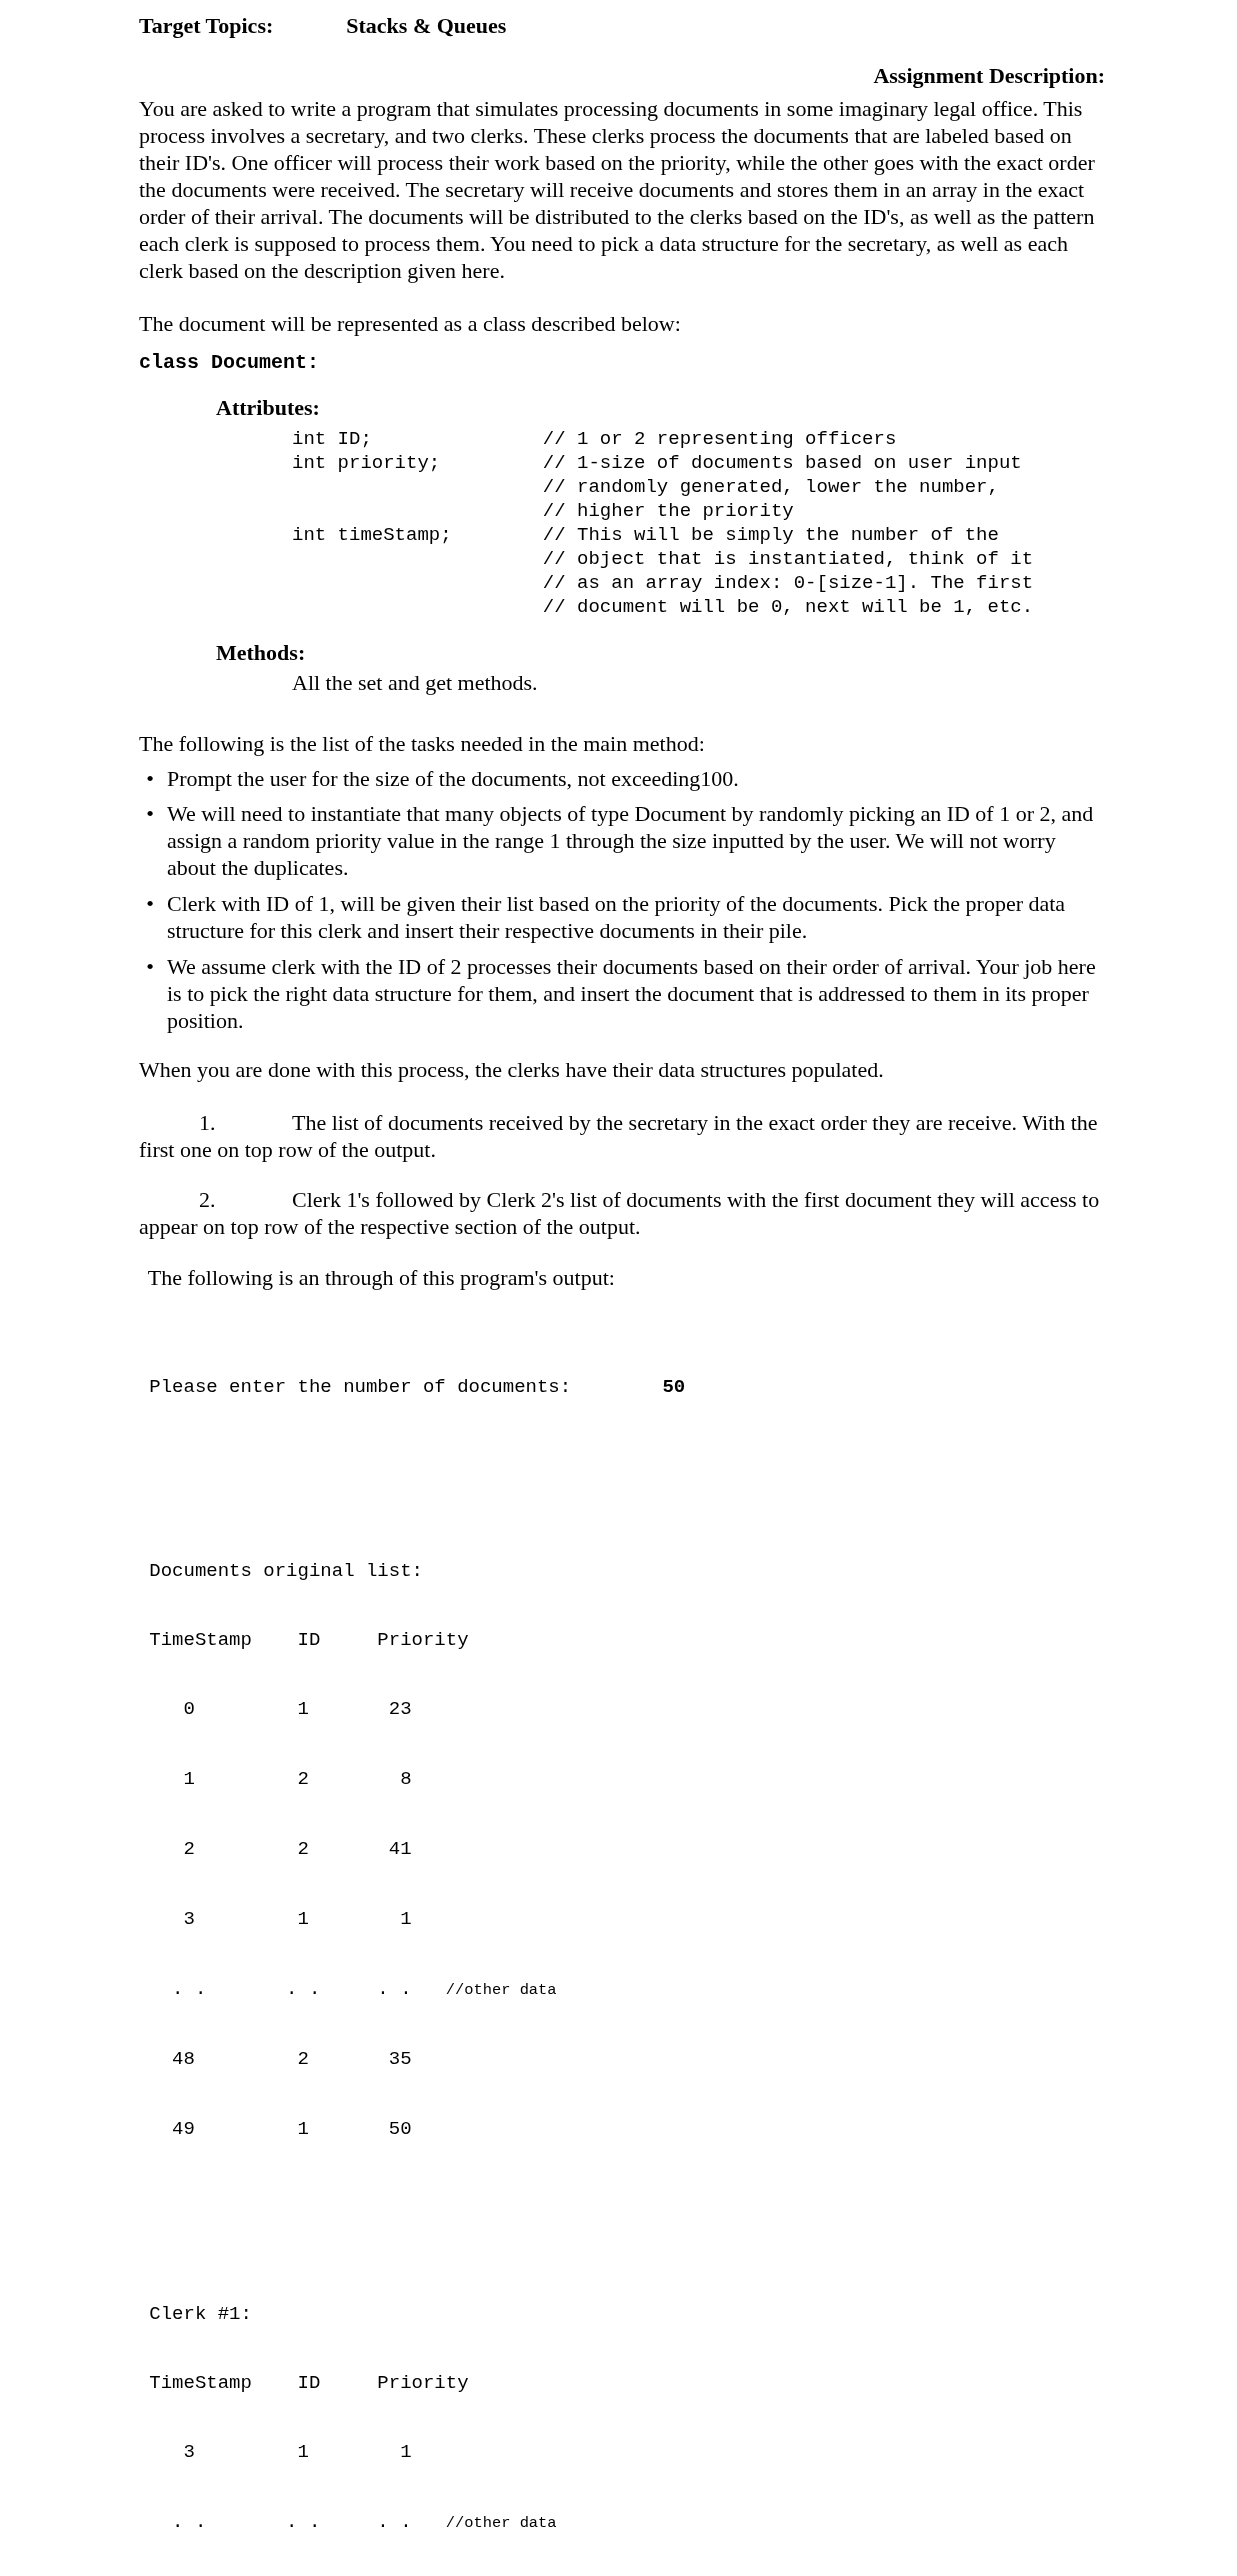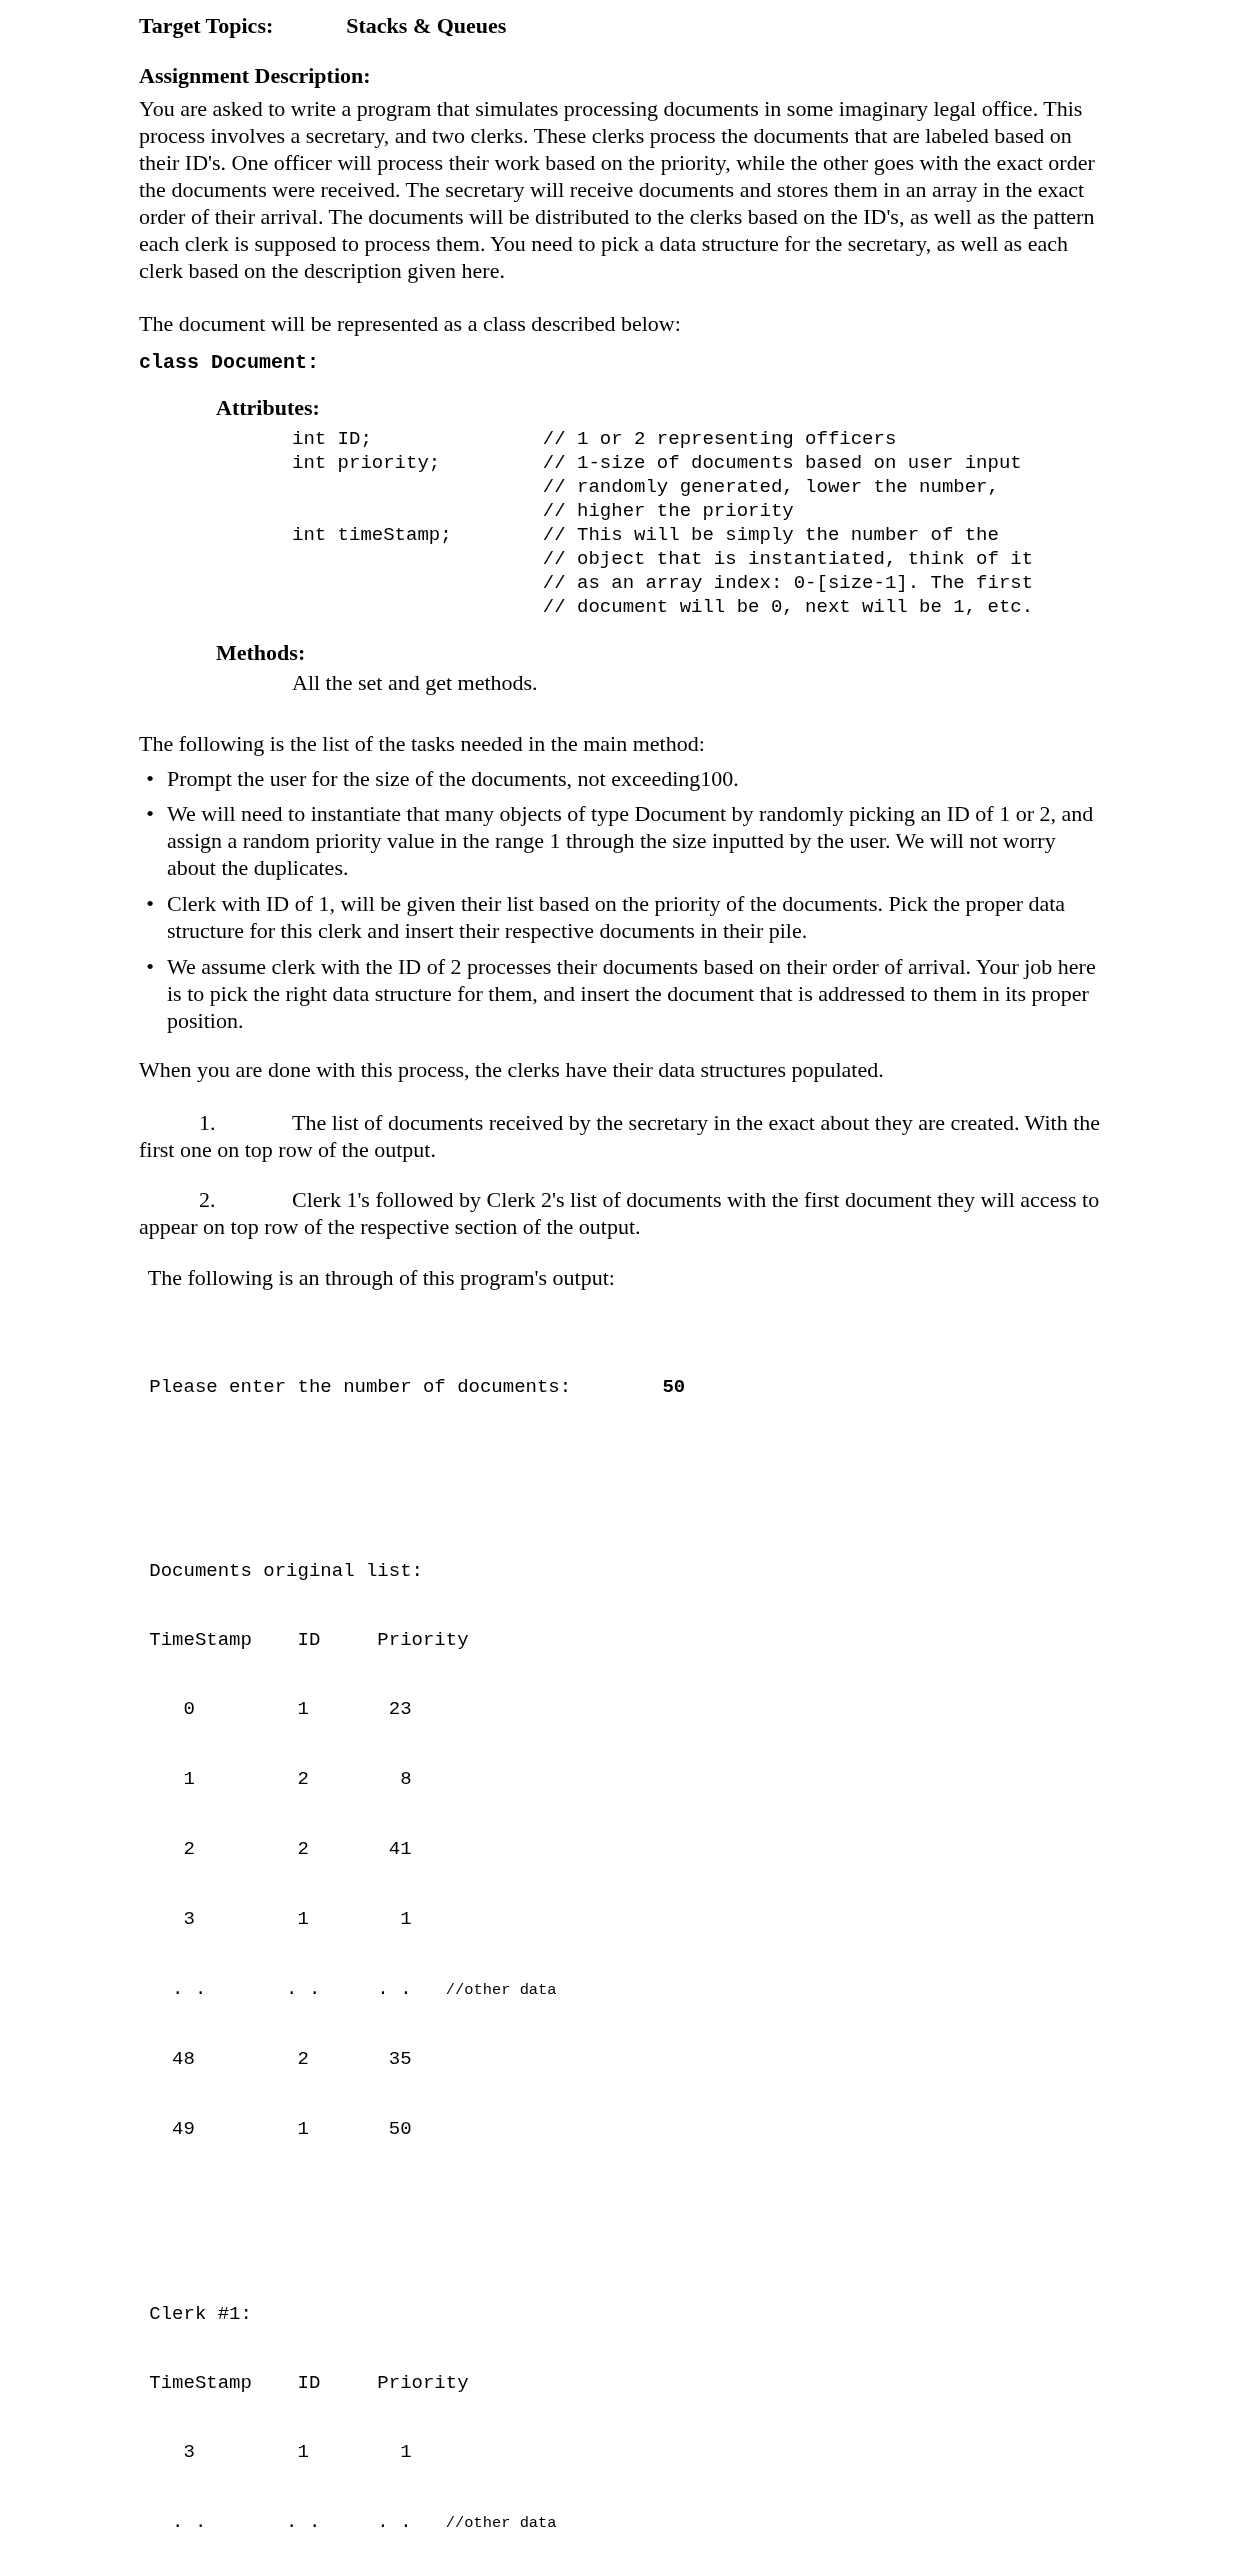--- a/index.html
+++ b/index.html
@@ -13,21 +13,21 @@
     line-height: 27px;
   }
   .page { padding: 11.7px 132px 44px 139px; }
 
   .b  { font-weight: bold; }
   .mono { font-family: "Liberation Mono", "DejaVu Sans Mono", monospace; }
 
   .topics-line { margin-bottom: 23.4px; }
   .topics-val  { margin-left: 73px; }
 
-  .heading { margin-bottom: 5.9px; }
+  .heading { margin-bottom: 5.9px; text-align: right; }
   .desc { margin-bottom: 26px; }
 
   .class-intro { margin-bottom: 13px; }
   .class-decl  { font-size: 20px; line-height: 25px; margin-bottom: 19px; }
   .ind1 { margin-left: 77px; font-weight: bold; }
   .ind2 { margin-left: 153px; }
   .attr-label { margin-bottom: 5.9px; }
   .code-block {
     font-size: 19px;
     line-height: 24px;
@@ -111,21 +111,21 @@
     <div class="bullet-item">
       <span class="bullet">•</span>
       <span>We assume clerk with the ID of 2 processes their documents based on their order of arrival. Your job here is to pick the right data structure for them, and insert the document that is addressed to them in its proper position.</span>
     </div>
   </div>
 
   <p class="para">When you are done with this process, the clerks have their data structures populated.</p>
 
 
   <p class="numbered">
-    <span class="num">1.</span><span>The list of documents received by the secretary in the exact about they are created. With the first one on top row of the output.</span>
+    <span class="num">1.</span><span>The list of documents received by the secretary in the exact order they are receive. With the first one on top row of the output.</span>
   </p>
 
   <p class="numbered">
     <span class="num">2.</span><span>Clerk 1's followed by Clerk 2's list of documents with the first document they will access to appear on top row of the respective section of the output.</span>
   </p>
 
   <p class="example-intro">The following is an through of this program's output:</p>
 
   <div class="mono mono-block">
 

